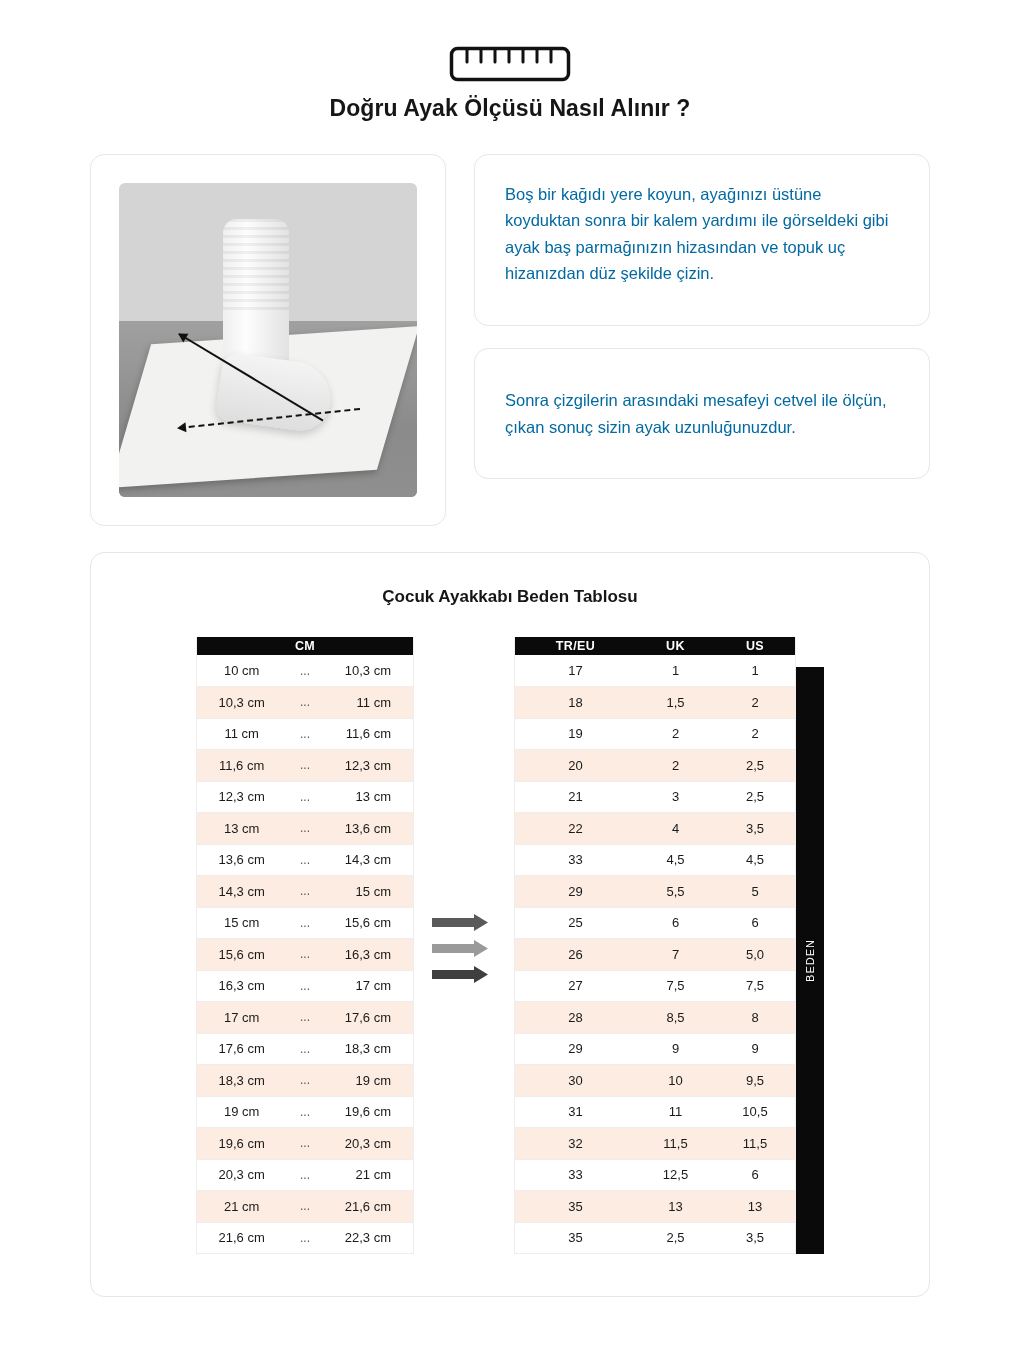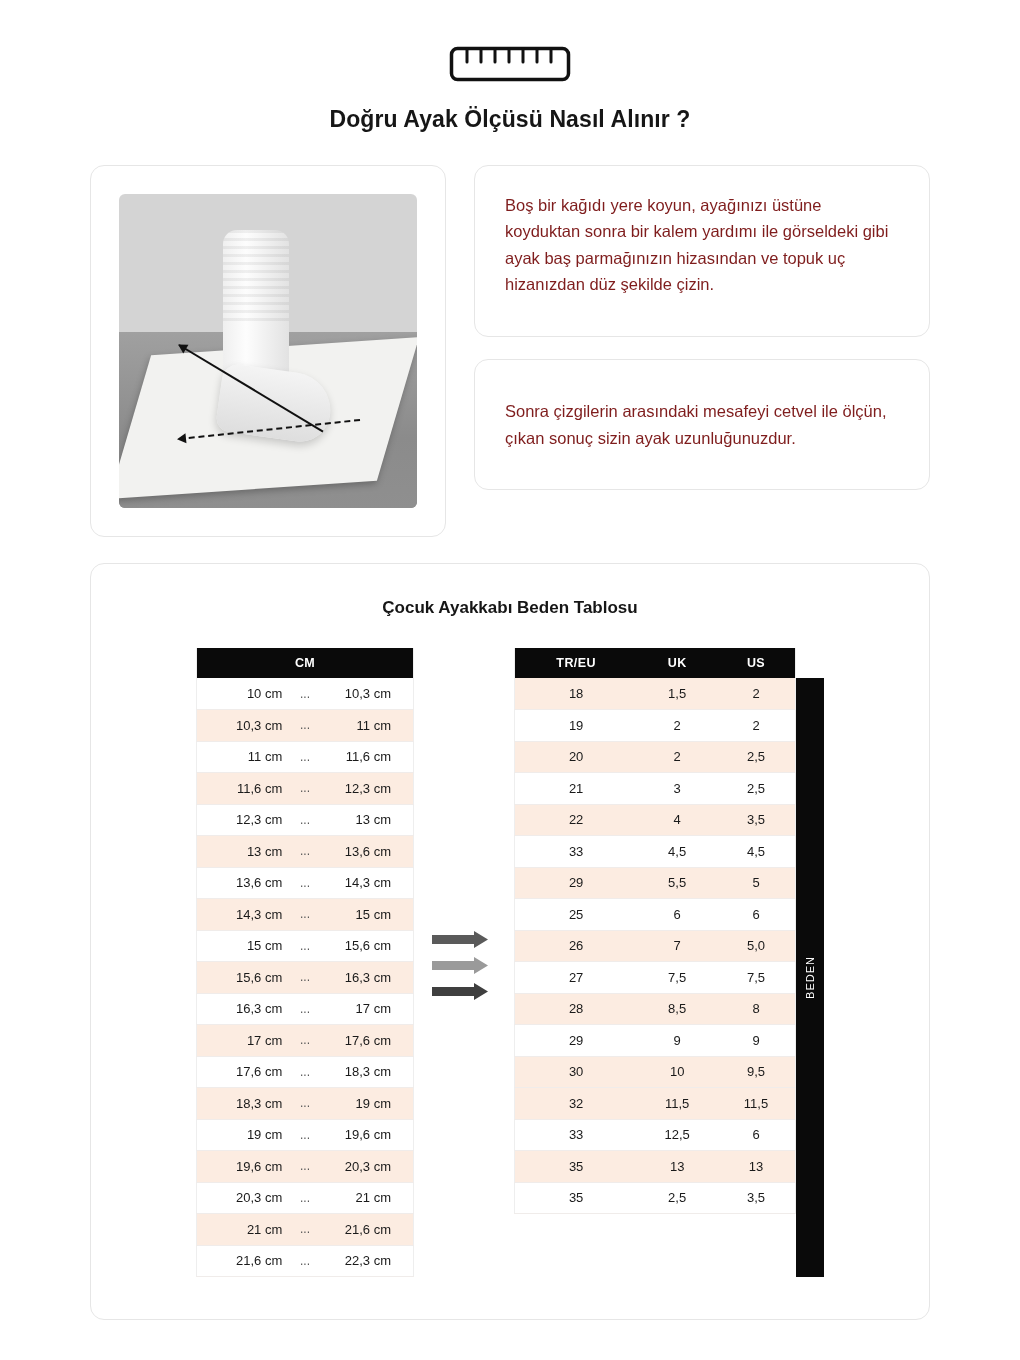--- a/index.html
+++ b/index.html
@@ -29,21 +29,21 @@
     display: flex;
     justify-content: center;
     align-items: center;
     padding-top: 38px;
   }
   .page-title {
     text-align: center;
     font-size: 23px;
     font-weight: bold;
     color: #161616;
-    margin-top: 24px;
+    margin-top: 13px;
     letter-spacing: .1px;
   }
 
   
   .top-section {
     display: flex;
     gap: 28px;
     margin: 32px 90px 0 90px;
   }
   .card {
@@ -156,21 +156,21 @@
   .text-card {
     padding: 26px 30px;
     min-height: 0;
   }
   .text-card.first { height: 172px; }
   .text-card.second { height: 131px; display: flex; align-items: center; }
   .text-card p {
     margin: 0;
     font-size: 16.5px;
     line-height: 1.6;
-    color: #7f1d1d;
+    color: #0369a1;
   }
 
   
   .table-card {
     margin: 26px 90px 0 90px;
     border: 1px solid #e6e6e6;
     border-radius: 14px;
     padding: 34px 0 42px 0;
   }
   .table-title {
@@ -189,32 +189,32 @@
   table {
     border-collapse: collapse;
   }
   .cm-table { width: 218px; }
   .size-table { width: 282px; }
   th {
     background: #0a0a0a;
     color: #ffffff;
     font-size: 12.5px;
     font-weight: bold;
-    height: 30px;
+    height: 18px;
     letter-spacing: .4px;
   }
   td {
     height: 31.5px;
     font-size: 13px;
     text-align: center;
     color: #1a1a1a;
     border-bottom: 1px solid #f0ecea;
   }
   tr.alt td { background: #fcece1; }
-  .cm-table td.left { text-align: right; padding-left: 4px; width: 40%; }
+  .cm-table td.left { text-align: center; padding-left: 4px; width: 40%; }
   .cm-table td.dots { color: #555; width: 20%; font-size: 12px; }
   .cm-table td.right { text-align: right; padding-right: 22px; width: 40%; }
   .cm-table, .size-table { border-left: 1px solid #eee; border-right: 1px solid #eee; }
 
   .arrows {
     width: 100px;
     align-self: center;
     display: flex;
     flex-direction: column;
     gap: 9px;
@@ -412,20 +412,25 @@
 
       <table class="size-table">
         <thead>
           <tr id="size-header-row">
               <th>TR/EU</th>
               <th>UK</th>
               <th>US</th>
             </tr>
         </thead>
         <tbody id="size-body">
+            <tr class="">
+              <td>17</td>
+              <td>1</td>
+              <td>1</td>
+            </tr>
             <tr class="alt">
               <td>18</td>
               <td>1,5</td>
               <td>2</td>
             </tr>
             <tr class="">
               <td>19</td>
               <td>2</td>
               <td>2</td>
             </tr>
@@ -477,20 +482,25 @@
             <tr class="">
               <td>29</td>
               <td>9</td>
               <td>9</td>
             </tr>
             <tr class="alt">
               <td>30</td>
               <td>10</td>
               <td>9,5</td>
             </tr>
+            <tr class="">
+              <td>31</td>
+              <td>11</td>
+              <td>10,5</td>
+            </tr>
             <tr class="alt">
               <td>32</td>
               <td>11,5</td>
               <td>11,5</td>
             </tr>
             <tr class="">
               <td>33</td>
               <td>12,5</td>
               <td>6</td>
             </tr>

